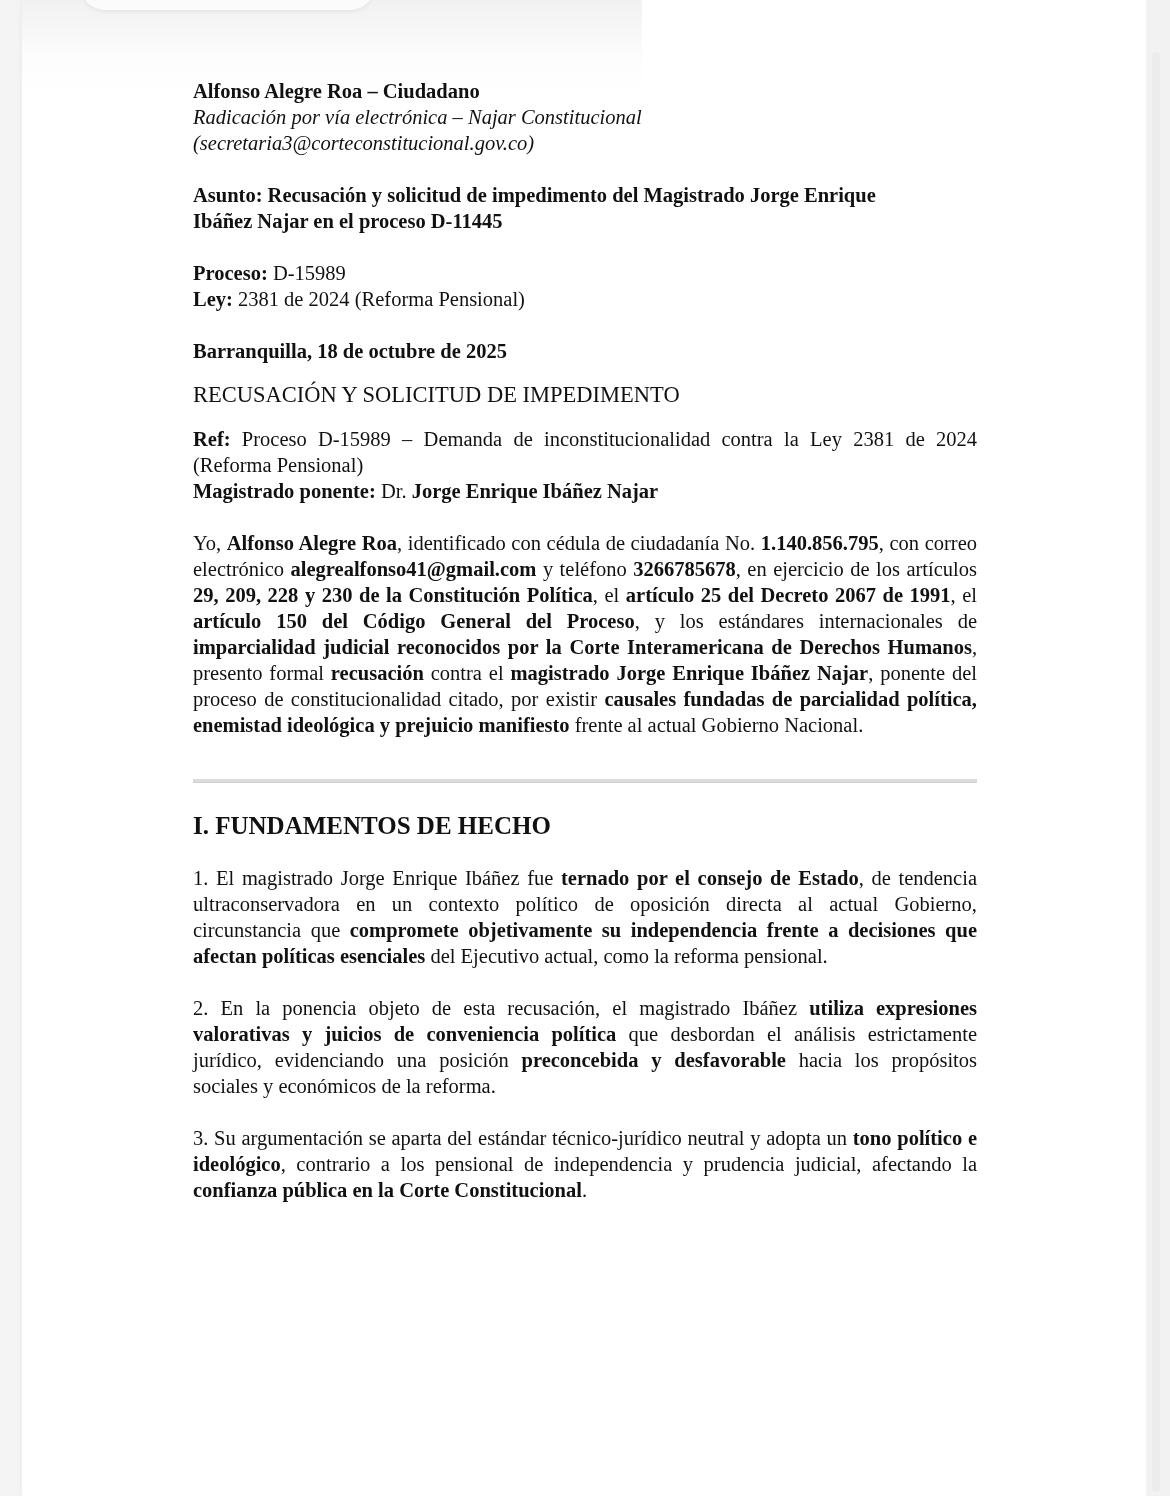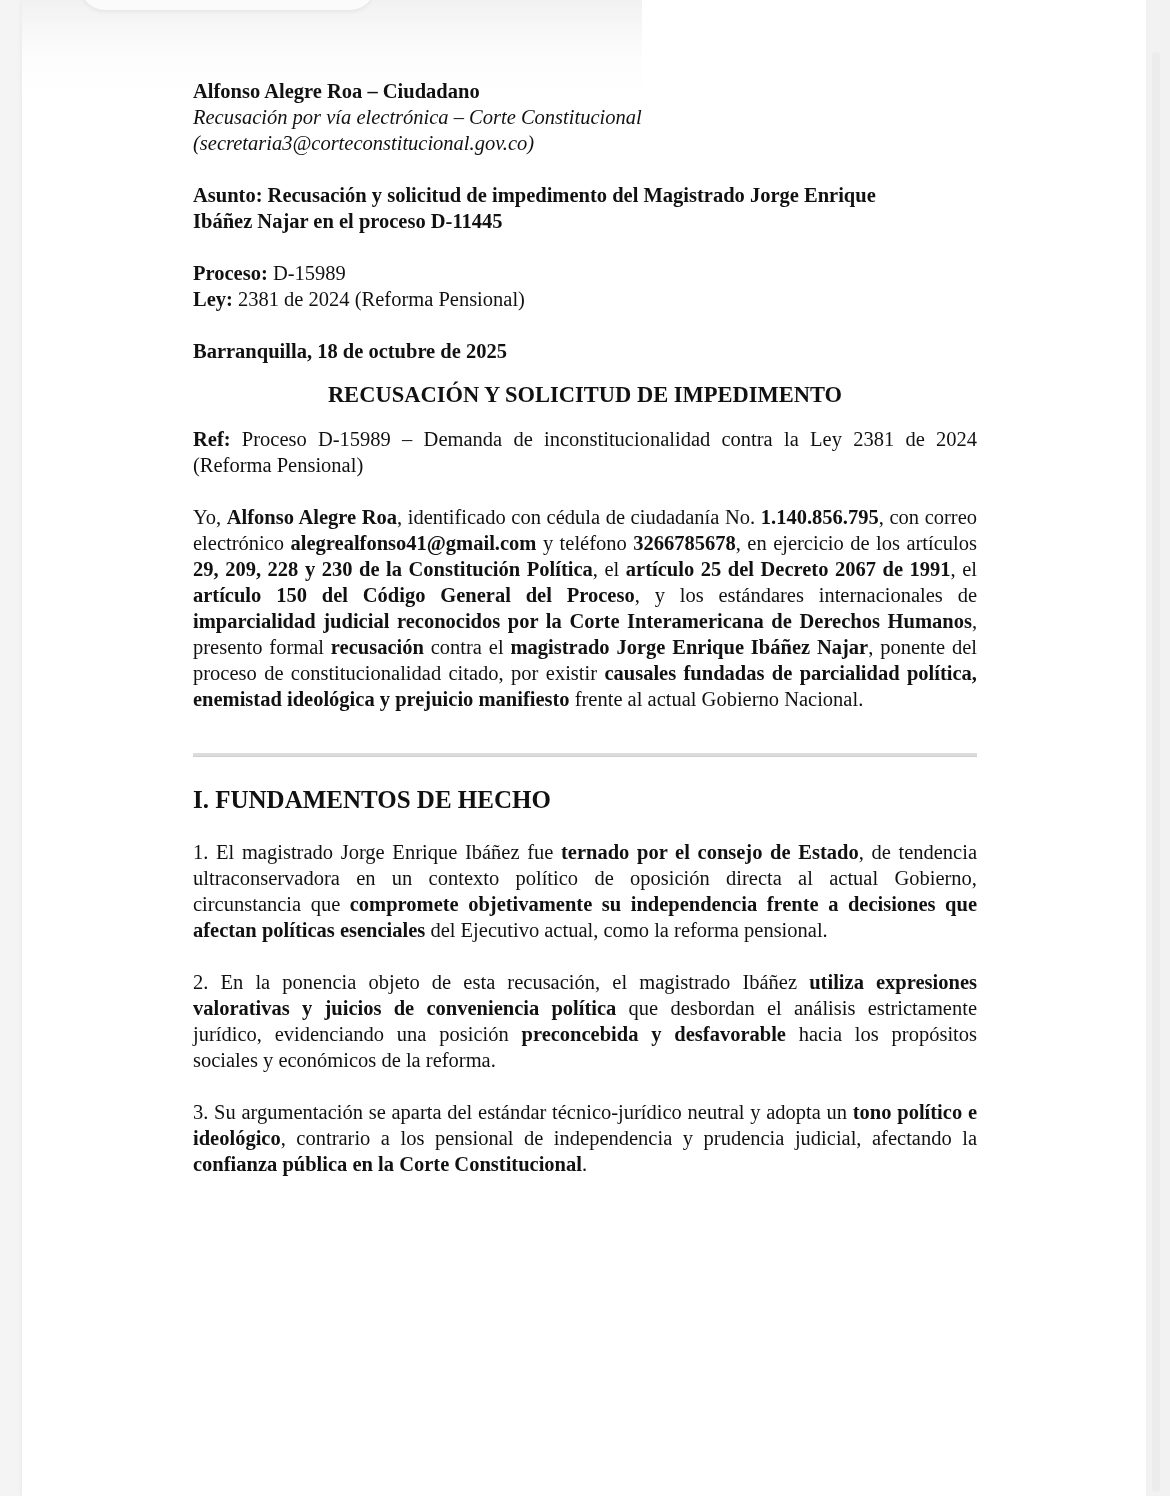--- a/index.html
+++ b/index.html
@@ -34,59 +34,60 @@
   }
   .content {
     position: absolute; left: 193px; top: 78px; width: 784px;
     font-size: 20.5px; line-height: 26px;
   }
   .content p { margin: 0; }
   .b { font-weight: bold; }
   .i { font-style: italic; }
   .gap-sm { height: 26px; }
   .justify { text-align: justify; }
-  .heading-main { font-weight: bold; font-size: 22.5px; line-height: 30px; text-align: center; }
+  .heading-main { font-weight: normal; font-size: 22.5px; line-height: 30px; }
   .divider {
     height: 3px; background: #dcdcdc; border-bottom: 1px solid #cfcfcf;
     margin: 0;
   }
   .section-title { font-weight: bold; font-size: 25px; }
   .item { margin-left: 66px; text-align: justify; }
 </style>
 </head>
 <body>
 
 <div class="page"></div>
 <div class="top-fade"></div>
 <div class="pill"></div>
 <div class="scrollbar"></div>
 <div class="scroll-thumb"></div>
 
 <div class="content">
 
   <p class="b">Alfonso Alegre Roa – Ciudadano</p>
-  <p class="i">Recusación por vía electrónica – Corte Constitucional</p>
+  <p class="i">Radicación por vía electrónica – Najar Constitucional</p>
   <p class="i">(secretaria3@corteconstitucional.gov.co)</p>
 
   <div class="gap-sm"></div>
   <p class="b">Asunto: Recusación y solicitud de impedimento del Magistrado Jorge Enrique</p>
   <p class="b">Ibáñez Najar en el proceso D-11445</p>
 
   <div class="gap-sm"></div>
   <p><span class="b">Proceso:</span><span> D-15989</span></p>
   <p><span class="b">Ley:</span><span> 2381 de 2024 (Reforma Pensional)</span></p>
 
   <div class="gap-sm"></div>
   <p class="b">Barranquilla, 18 de octubre de 2025</p>
 
   <div style="height:16px"></div>
   <p class="heading-main">RECUSACIÓN Y SOLICITUD DE IMPEDIMENTO</p>
 
   <div style="height:16px"></div>
   <p class="justify"><span class="b">Ref:</span><span> Proceso D-15989 – Demanda de inconstitucionalidad contra la Ley 2381 de 2024 (Reforma Pensional)</span></p>
+  <p><span class="b">Magistrado ponente:</span><span> Dr. </span><span class="b">Jorge Enrique Ibáñez Najar</span></p>
 
   <div class="gap-sm"></div>
   <p class="justify"><span>Yo, </span><span class="b">Alfonso Alegre Roa</span><span>, identificado con cédula de ciudadanía No. </span><span class="b">1.140.856.795</span><span>, con correo electrónico </span><span class="b">alegrealfonso41@gmail.com</span><span> y teléfono </span><span class="b">3266785678</span><span>, en ejercicio de los artículos </span><span class="b">29, 209, 228 y 230 de la Constitución Política</span><span>, el </span><span class="b">artículo 25 del Decreto 2067 de 1991</span><span>, el </span><span class="b">artículo 150 del Código General del Proceso</span><span>, y los estándares internacionales de </span><span class="b">imparcialidad judicial reconocidos por la Corte Interamericana de Derechos Humanos</span><span>, presento formal </span><span class="b">recusación</span><span> contra el </span><span class="b">magistrado Jorge Enrique Ibáñez Najar</span><span>, ponente del proceso de constitucionalidad citado, por existir </span><span class="b">causales fundadas de parcialidad política, enemistad ideológica y prejuicio manifiesto</span><span> frente al actual Gobierno Nacional.</span></p>
 
   <div style="height:41px"></div>
   <div class="divider"></div>
 
   <div style="height:30px"></div>
   <p class="section-title">I. FUNDAMENTOS DE HECHO</p>
 

